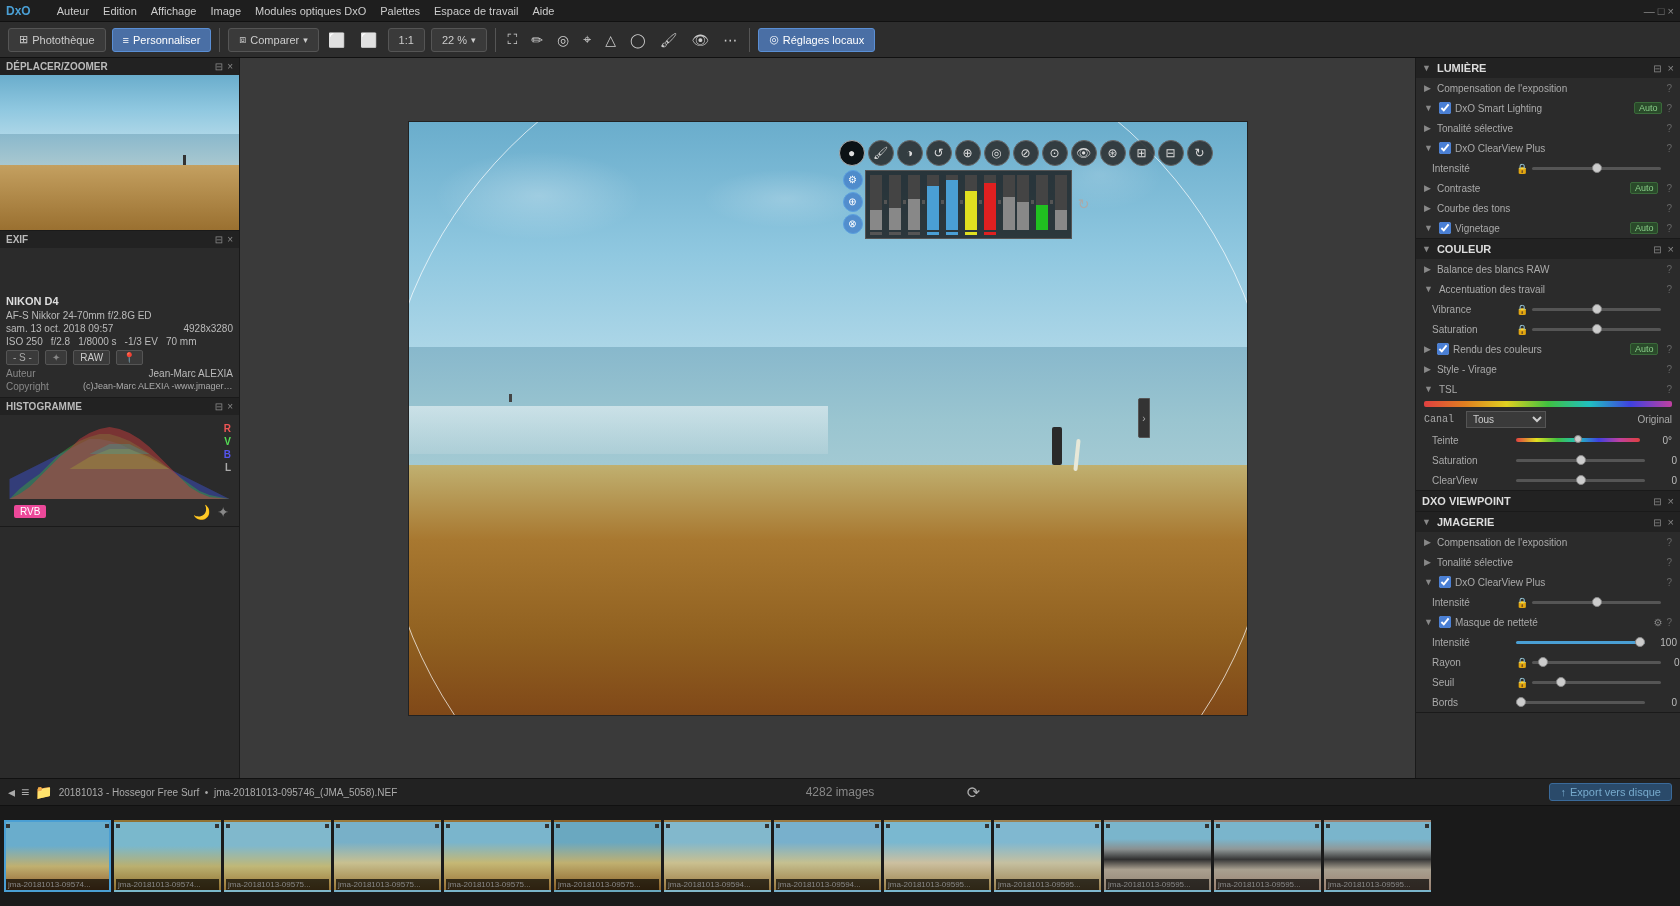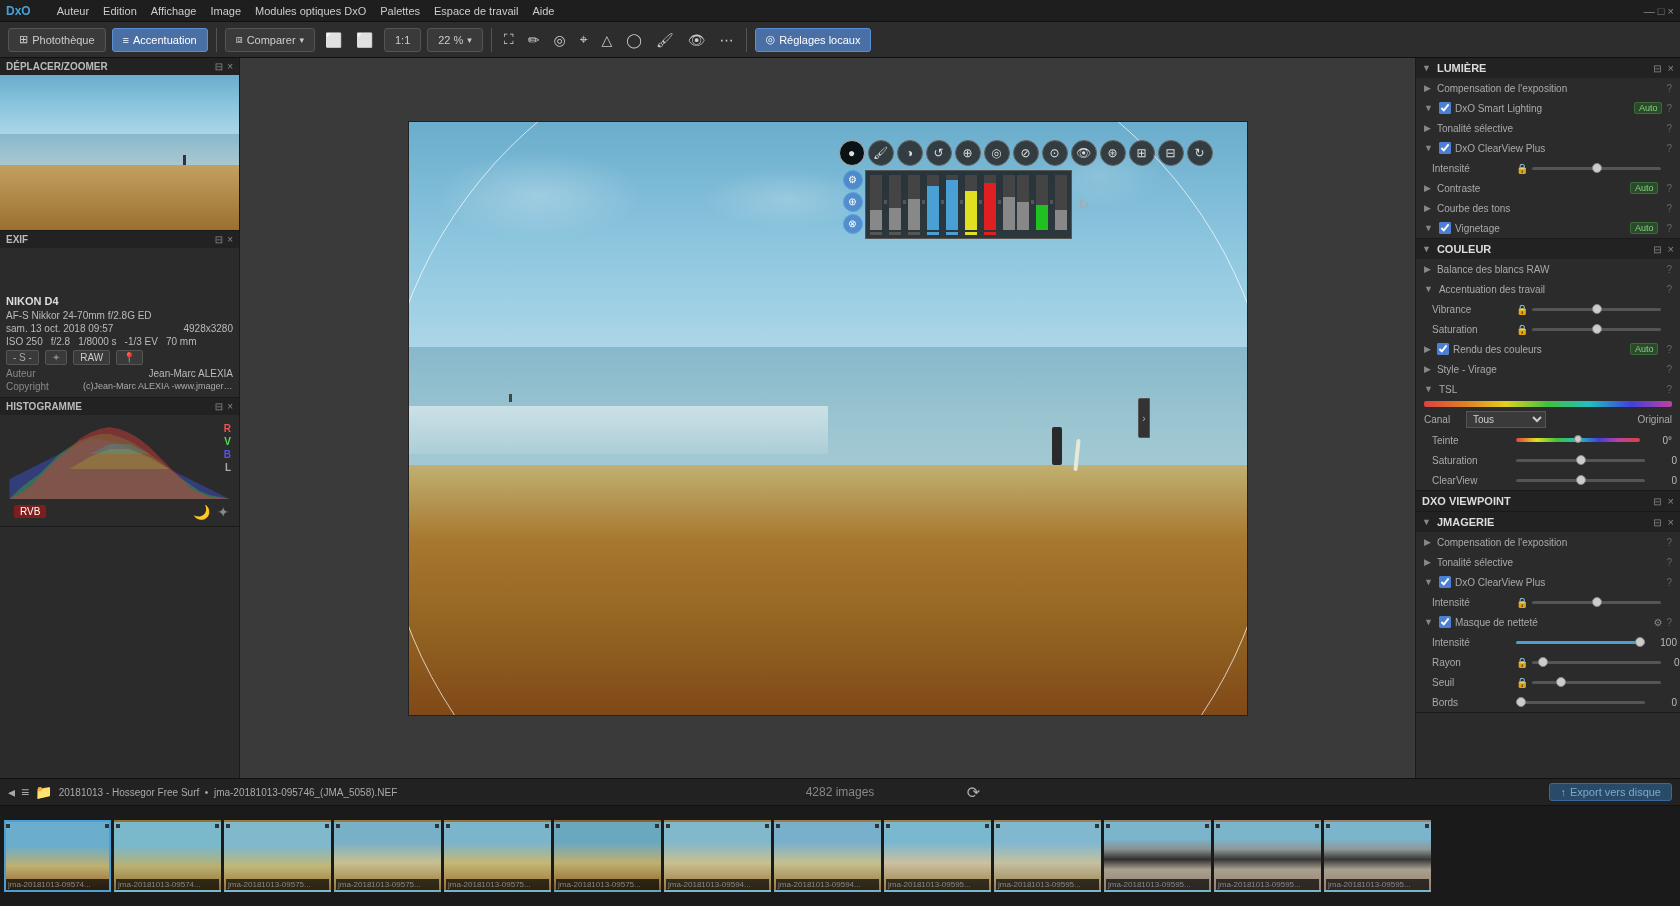--- a/index.html
+++ b/index.html
@@ -35,21 +35,21 @@
     .exif-cam { font-size: 11px; color: #ddd; font-weight: bold; padding: 2px 0; }
     .exif-meta-row { display: flex; gap: 8px; padding: 1px 0; font-size: 10px; color: #bbb; flex-wrap: wrap; }
     .exif-icons { display: flex; gap: 6px; align-items: center; padding: 2px 0; }
     .exif-icons span { background: #3a3a3a; border: 1px solid #555; padding: 1px 6px; border-radius: 2px; font-size: 10px; color: #ccc; }
     .hist-labels { display: flex; flex-direction: column; align-items: flex-end; position: absolute; right: 4px; top: 4px; gap: 2px; }
     .hist-label { font-size: 10px; font-weight: bold; }
     .hist-r { color: #e55; }
     .hist-g { color: #5d5; }
     .hist-b { color: #55e; }
     .hist-l { color: #aaa; }
-    .hist-mode { background: #7f1d1d; border: none; color: #fff; font-size: 10px; padding: 1px 6px; border-radius: 2px; margin: 2px 4px; }
+    .hist-mode { background: #ec4899; border: none; color: #fff; font-size: 10px; padding: 1px 6px; border-radius: 2px; margin: 2px 4px; }
     .hist-bottom { display: flex; align-items: center; justify-content: space-between; padding: 2px 6px; }
     .hist-icons { display: flex; gap: 6px; }
 
     
     #center { flex: 1; display: flex; flex-direction: column; overflow: hidden; position: relative; background: #333; }
 
     
     #image-view { flex: 1; position: relative; overflow: hidden; background: #3a3a3a; display: flex; align-items: center; justify-content: center; }
     .main-image { width: 840px; height: 595px; background: linear-gradient(180deg, #7bbcd6 0%, #aad4e8 15%, #c8e4ee 28%, #d5e8ef 35%, #e8f0f2 40%, #d0c8a8 60%, #b8924a 80%, #a07830 100%); position: relative; border: 1px solid #222; overflow: hidden; }
 
@@ -79,21 +79,21 @@
     .rp-slider::-webkit-slider-thumb { -webkit-appearance: none; width: 10px; height: 10px; background: #ccc; border-radius: 50%; border: 1px solid #888; }
     .rp-value { color: #bbb; font-size: 10px; width: 28px; text-align: right; flex-shrink: 0; }
     .rp-auto-badge { background: #2a4a2a; border: 1px solid #3a6a3a; color: #8c8; font-size: 9px; padding: 0px 4px; border-radius: 2px; }
     .rp-sub-title { color: #aaa; font-size: 10px; flex: 1; }
     .rp-checkbox { width: 12px; height: 12px; accent-color: #4a7fd4; }
 
     .rp-section-indent { padding-left: 16px; }
     .collapse-arrow { color: #888; font-size: 9px; margin-right: 2px; }
 
     .rp-canal-row { display: flex; align-items: center; padding: 2px 8px; gap: 6px; }
-    .rp-canal-label { color: #aaa; font-size: 10px; width: 36px; }
+    .rp-canal-label { color: #aaa; font-size: 10px; width: 36px; font-family: Liberation Mono, monospace; }
     .rp-canal-select { background: #3a3a3a; border: 1px solid #555; color: #ccc; font-size: 10px; padding: 1px 2px; flex: 1; max-width: 80px; }
     .rp-original { color: #aaa; font-size: 10px; margin-left: auto; }
 
     .tsl-color-bar { height: 6px; margin: 2px 8px; border-radius: 2px; background: linear-gradient(90deg, #e04040, #e08020, #e0d020, #40c040, #20c0c0, #4040e0, #c040a0); }
 
     
     #filmstrip-bar { height: 28px; background: #222; display: flex; align-items: center; padding: 0 8px; gap: 6px; border-top: 1px solid #111; border-bottom: 1px solid #111; flex-shrink: 0; }
     .fs-path { color: #aaa; font-size: 10px; }
     .fs-count { color: #888; font-size: 12px; position: absolute; left: 50%; transform: translateX(-50%); }
     .fs-export-btn { margin-left: auto; background: #2a4a6a; border: 1px solid #3a6a9a; color: #7ac; padding: 2px 10px; border-radius: 3px; cursor: pointer; font-size: 11px; display: flex; align-items: center; gap: 4px; }
@@ -149,21 +149,21 @@
   <span style="color:#888;font-size:11px;">— □ ×</span>
 </div>
 
 <div id="toolbar">
   <button class="toolbar-btn">
     <span>⊞</span>
     <span>Photothèque</span>
   </button>
   <button class="toolbar-btn active">
     <span>≡</span>
-    <span>Accentuation</span>
+    <span>Personnaliser</span>
   </button>
   <div class="toolbar-sep"></div>
   <button class="toolbar-btn">
     <span>⧈</span>
     <span>Comparer</span>
     <span style="font-size:9px;">▾</span>
   </button>
   <button class="toolbar-icon-btn">⬜</button>
   <button class="toolbar-icon-btn">⬜</button>
   <button class="toolbar-btn">1:1</button>

